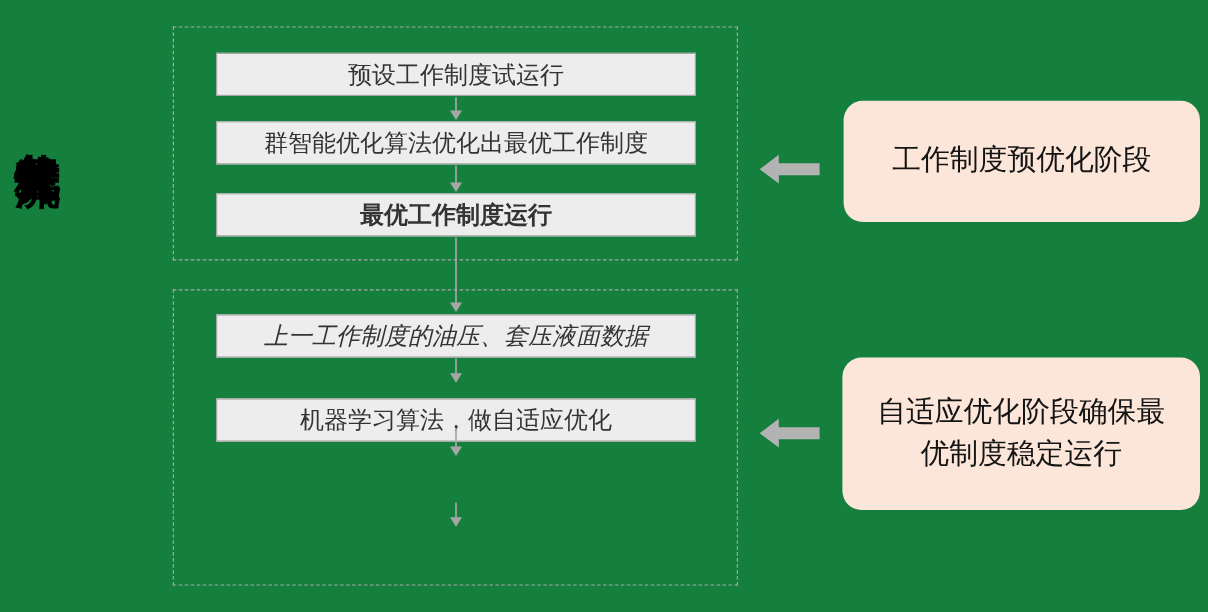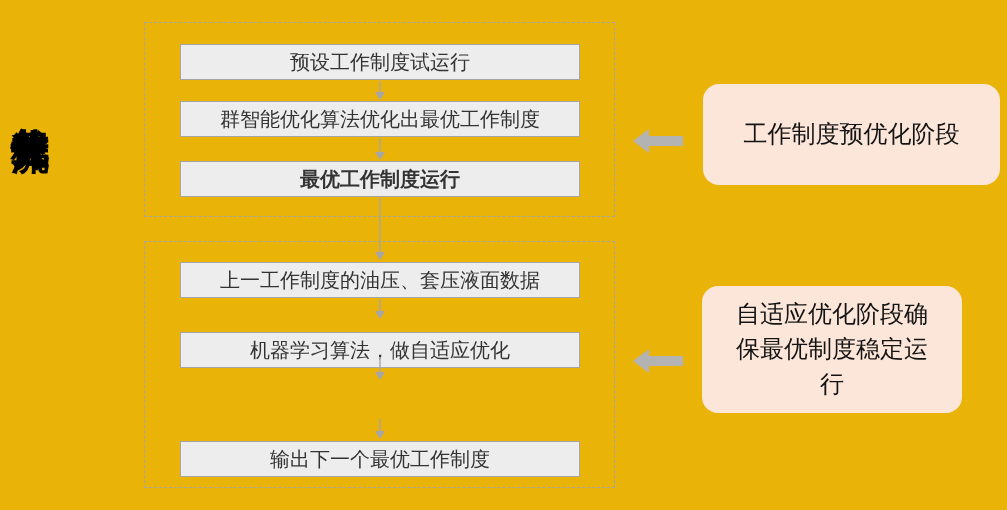--- a/index.html
+++ b/index.html
@@ -6,21 +6,21 @@
     --c-callout-bg:#fce6d9;
     --c-box-bg:#ededed;
     --c-box-border:#a6a6a6;
     --c-dash:#a6a6a6;
     --c-arrow:#a6a6a6;
     --c-block-arrow:#b3b3b3;
   }
   *{margin:0;padding:0;box-sizing:border-box;}
   body{background:#fff;font-family:"Liberation Sans","DejaVu Sans",sans-serif;}
   .canvas{
-    position:relative;width:1007px;height:510px;background:#eab308;overflow:hidden;
+    position:relative;width:1007px;height:510px;background:#15803d;overflow:hidden;
   }
   .vtitle{
     position:absolute;left:9px;top:97px;
     writing-mode:vertical-rl;text-orientation:upright;
     font-size:38px;font-weight:bold;color:#000;
     letter-spacing:1px;line-height:1.08;
     white-space:nowrap;
   }
   .stage-container{
     position:absolute;left:144px;width:471px;
@@ -45,40 +45,39 @@
   .block-arrow{position:absolute;width:52px;height:26px;}
   .block-arrow polygon{fill:var(--c-block-arrow);}
   .callout{
     position:absolute;background:var(--c-callout-bg);
     border-radius:16px;
     display:flex;align-items:center;justify-content:center;
     text-align:center;font-size:24px;color:#141414;
     padding:0 24px;line-height:1.45;
   }
   #callout-stage1{left:703px;top:84px;width:297px;height:101px;text-align:right;}
-  #callout-stage2{left:702px;top:286px;width:260px;height:127px;}
+  #callout-stage2{left:702px;top:298px;width:298px;height:127px;}
 </style>
 </head>
 <body>
 
 <div class="canvas">
 
   <div class="vtitle">气井优化计算流程</div>
 
   <div class="stage-container" id="stage1-container"></div>
 
   <div class="stage-container" id="stage2-container"></div>
 
   <div class="flow-box" style="top:44px;">预设工作制度试运行</div>
   <div class="flow-box" style="top:101px;">群智能优化算法优化出最优工作制度</div>
   <div class="flow-box" style="top:161px;font-weight:bold;">最优工作制度运行</div>
 
-  <div class="flow-box" style="top:262px;">上一工作制度的油压、套压液面数据</div>
+  <div class="flow-box" style="top:262px;font-style:italic;">上一工作制度的油压、套压液面数据</div>
   <div class="flow-box" style="top:320px;margin-top:12px;">机器学习算法，做自适应优化</div>
-  <div class="flow-box" style="top:441px;">输出下一个最优工作制度</div>
 
   <svg class="connectors" viewBox="0 0 1007 510" xmlns="http://www.w3.org/2000/svg">
     <g>
       <line class="conn-line" x1="380" y1="81" x2="380" y2="93"></line>
       <polygon class="conn-head" points="375,92 385,92 380,100"></polygon>
     </g>
     <g>
       <line class="conn-line" x1="380" y1="138" x2="380" y2="153"></line>
       <polygon class="conn-head" points="375,152 385,152 380,160"></polygon>
     </g>

